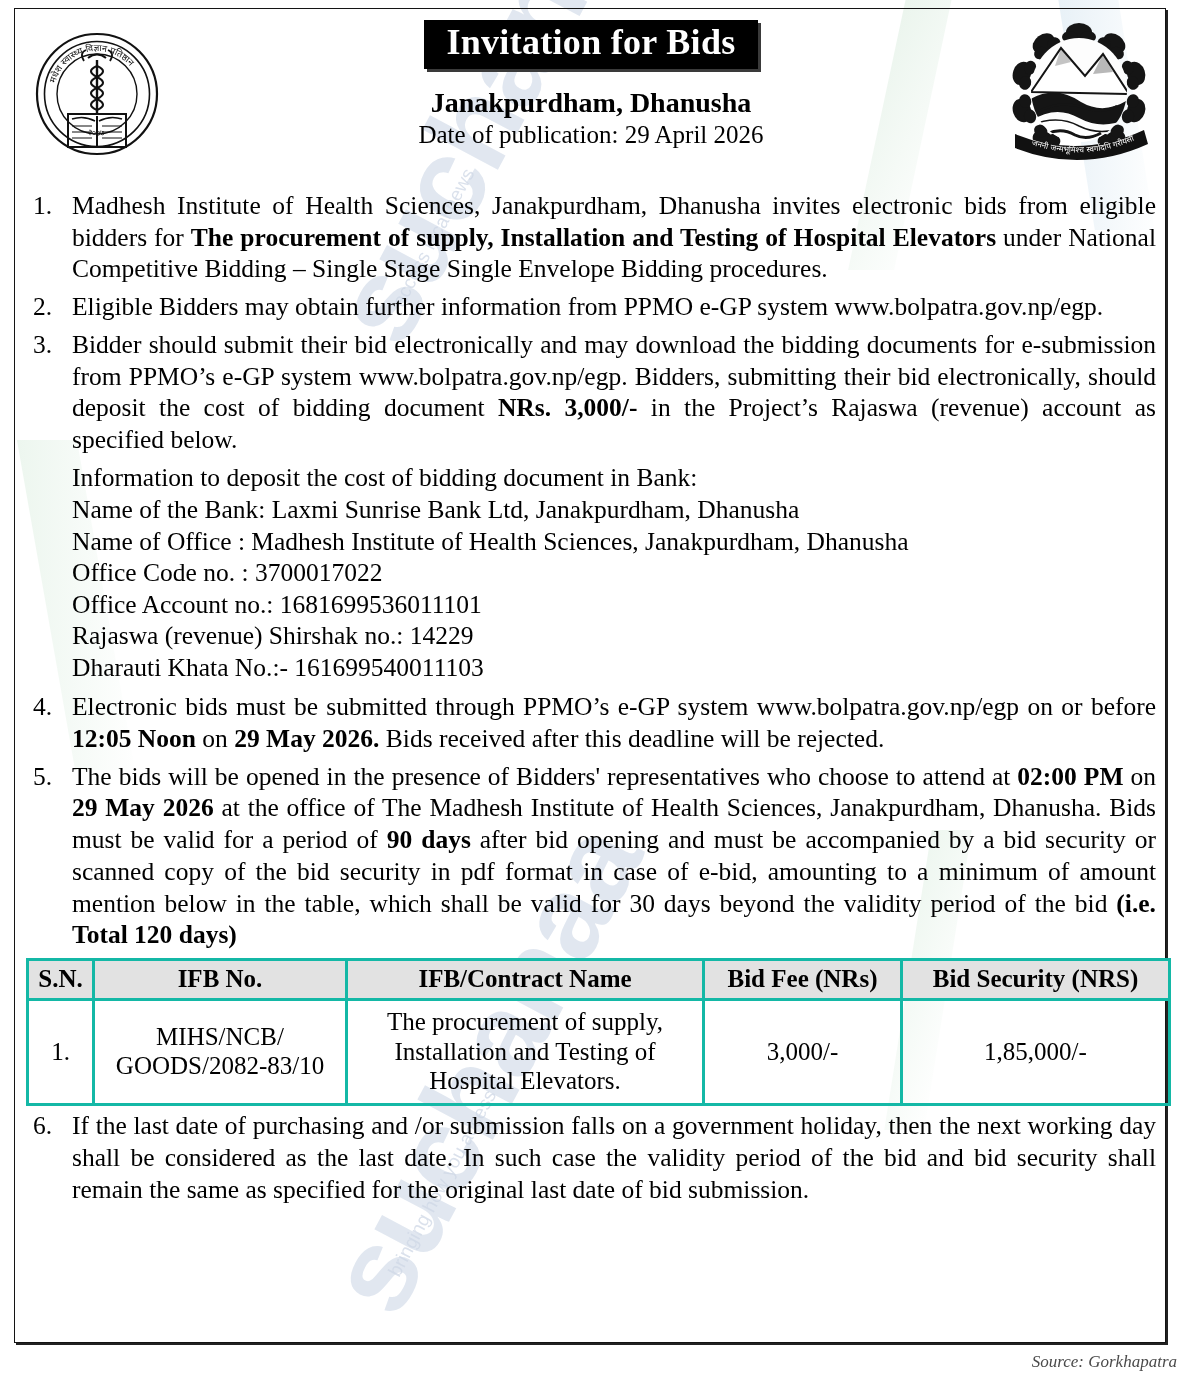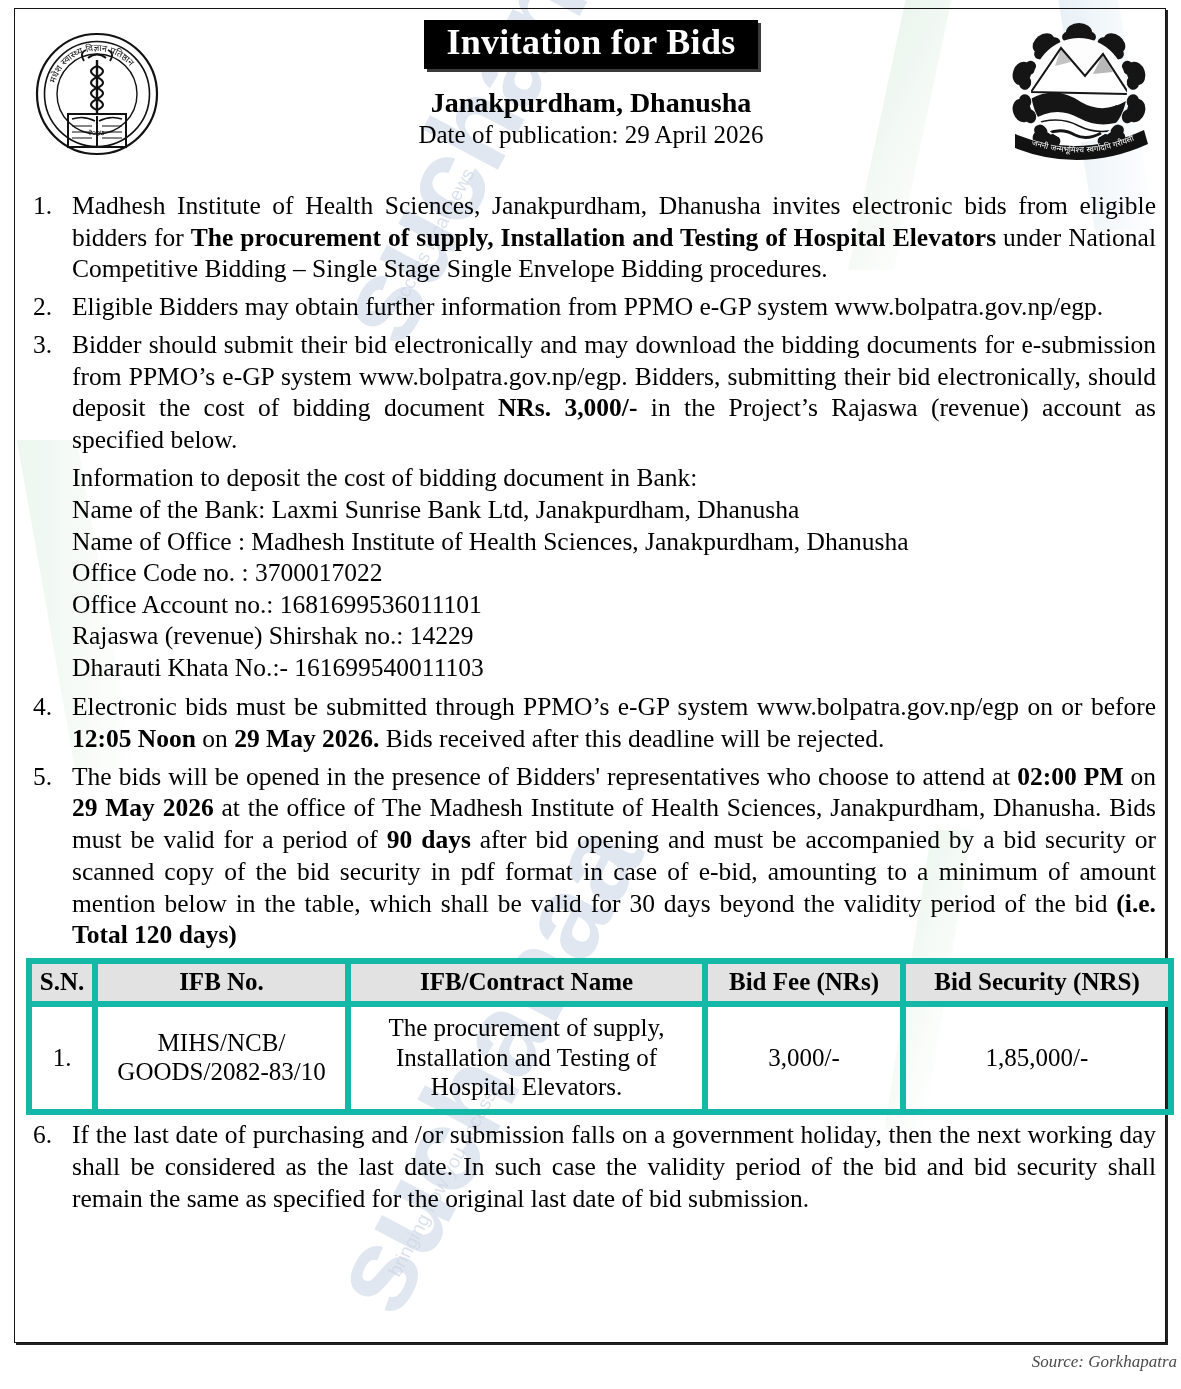--- a/index.html
+++ b/index.html
@@ -162,21 +162,21 @@
     padding-right: 2px;
   }
   table#bid-table {
     width: 1130px;
     border-collapse: collapse;
     table-layout: fixed;
     font-size: 25px;
   }
   table#bid-table th,
   table#bid-table td {
-    border: 6px solid #14b8a6;
+    border: 3px solid #14b8a6;
     text-align: center;
     vertical-align: middle;
     line-height: 1.17;
   }
   table#bid-table th {
     background: #e2e2e2;
     font-weight: 700;
     padding: 3px 2px 5px 2px;
     white-space: nowrap;
   }

